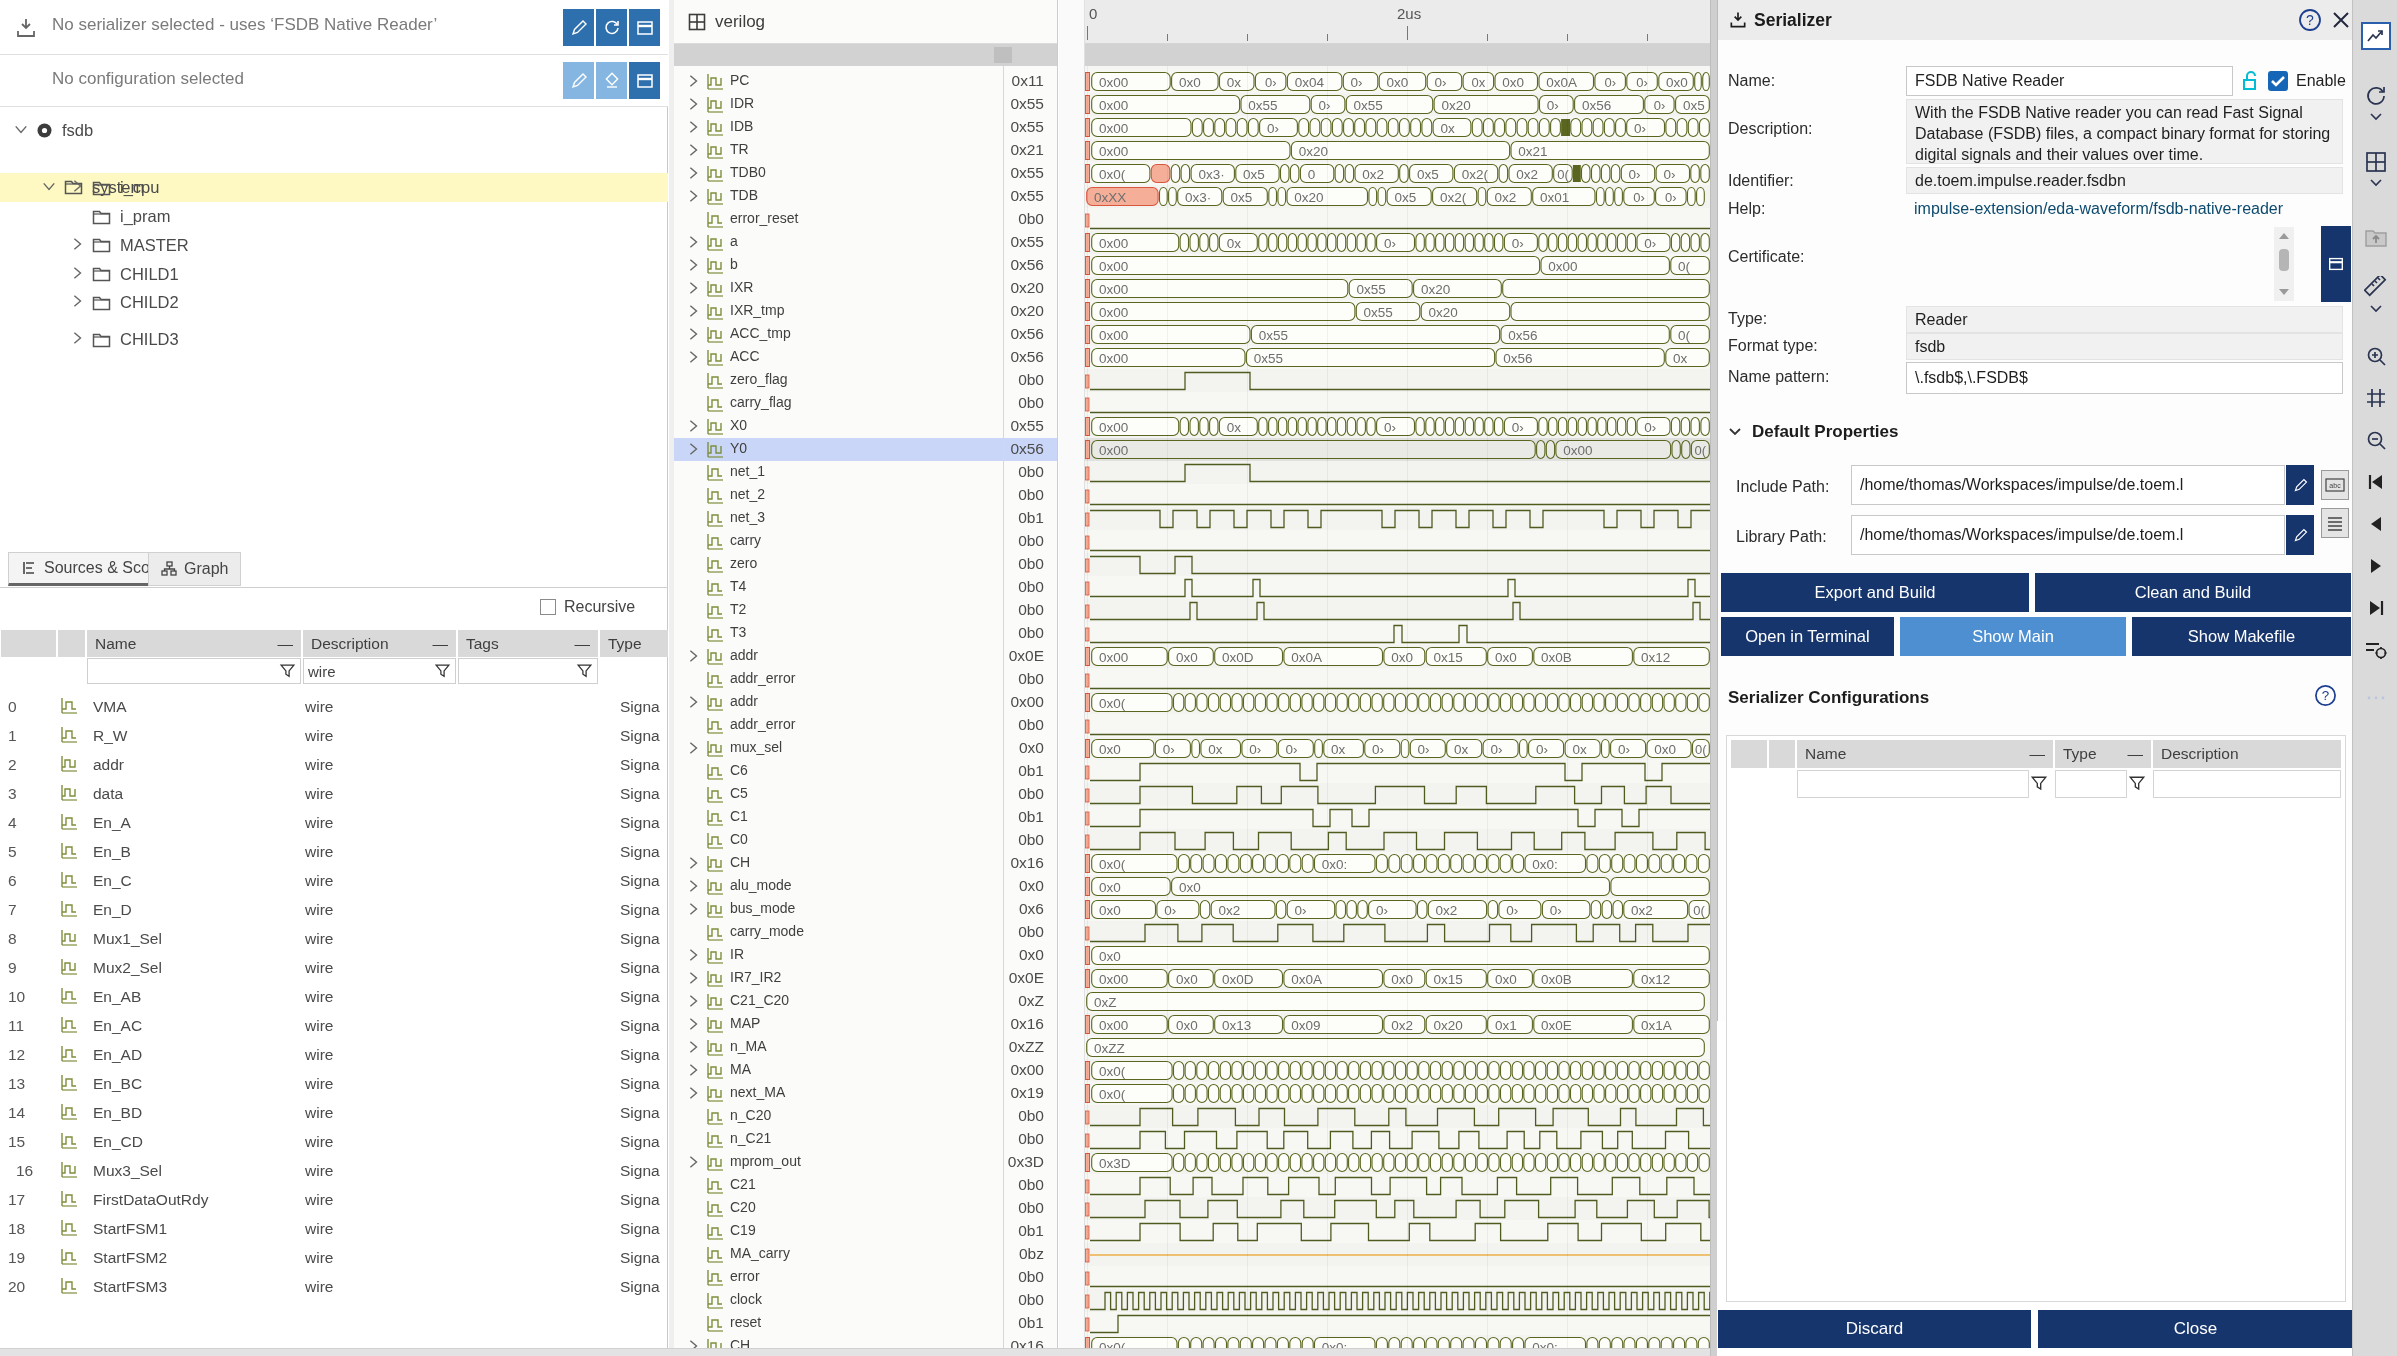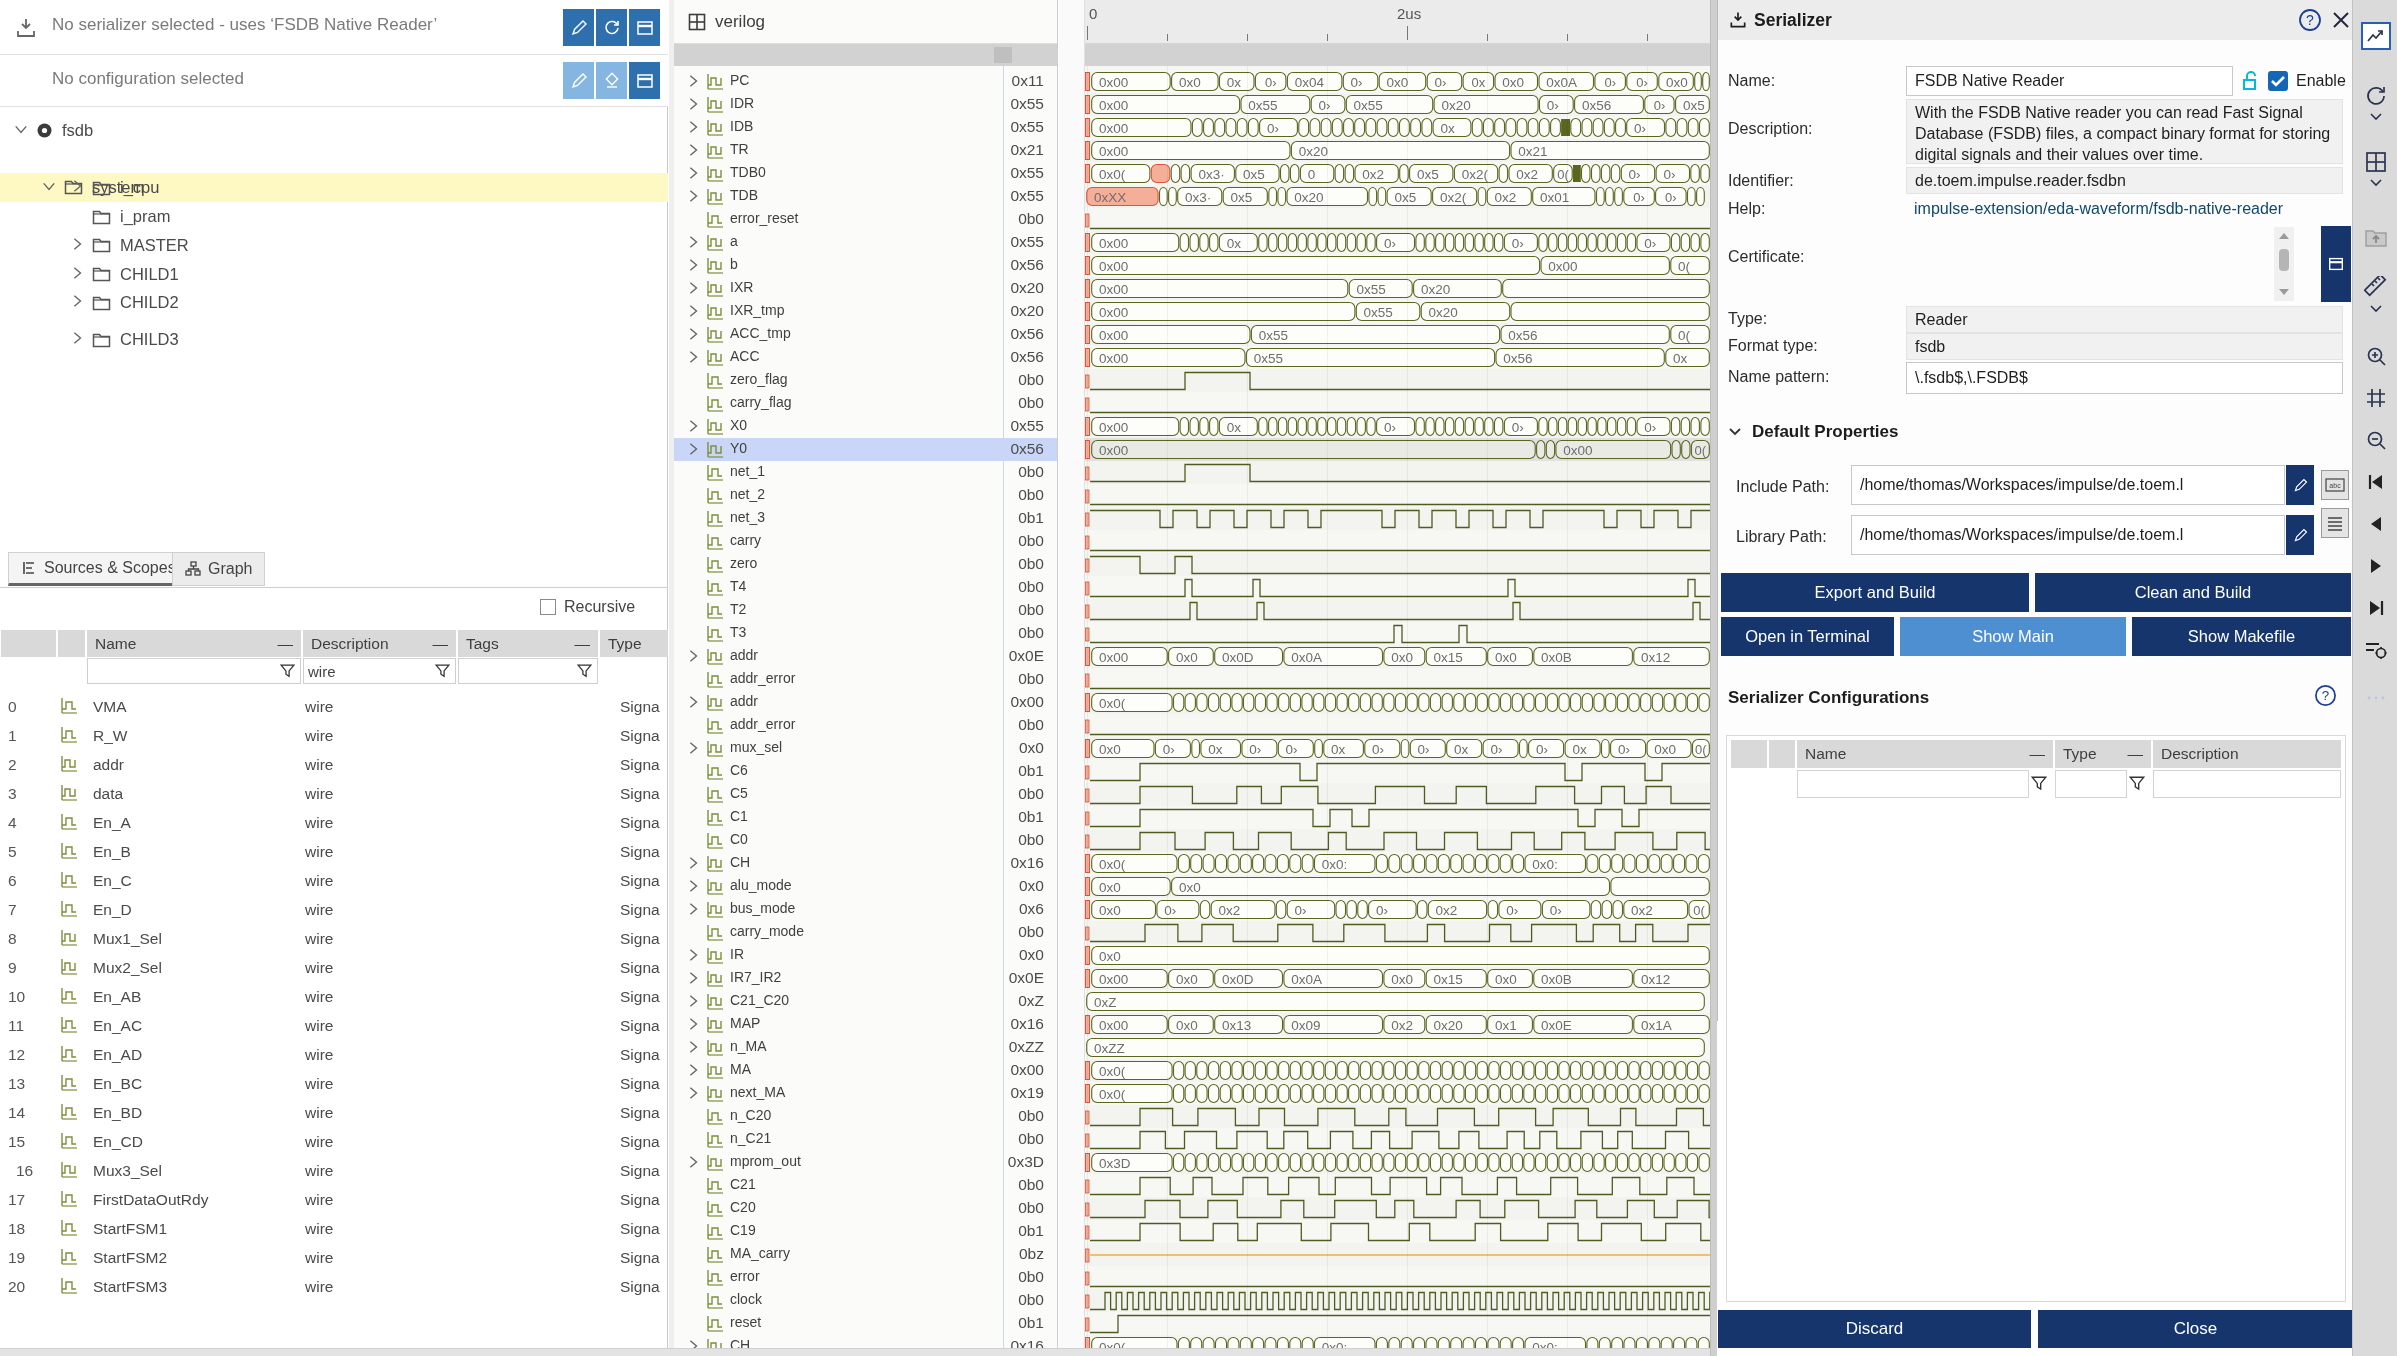--- a/index.html
+++ b/index.html
@@ -222,21 +222,21 @@
         </div>
       </div>
 
     <div class="abs" style="left:0;top:552px;width:668px;height:36px;">
       <div class="tab tab-active" style="left:8px;top:0;">
         <svg width="16" height="16" viewBox="0 0 16 16">
             <path d="M3 2v12M5 3h8M5 8h6M5 13h8" stroke="#444" stroke-width="1.6" fill="none"></path>
           </svg>
         <span>Sources &amp; Scopes</span>
       </div>
-      <div class="tab" style="left:172px;top:0;">
+      <div class="tab" style="left:148px;top:0;">
         <svg width="16" height="16" viewBox="0 0 16 16">
             <rect x="6" y="1" width="5" height="4" fill="none" stroke="#444" stroke-width="1.3"></rect>
             <rect x="1" y="10" width="5" height="4" fill="none" stroke="#444" stroke-width="1.3"></rect>
             <rect x="10" y="10" width="5" height="4" fill="none" stroke="#444" stroke-width="1.3"></rect>
             <path d="M8.5 5v3M3.5 10V8h10v2" fill="none" stroke="#444" stroke-width="1.3"></path>
           </svg>
         <span>Graph</span>
       </div>
       <div class="abs" style="left:0;top:35px;width:668px;height:1px;background:#cfcfcf;"></div>
     </div>

